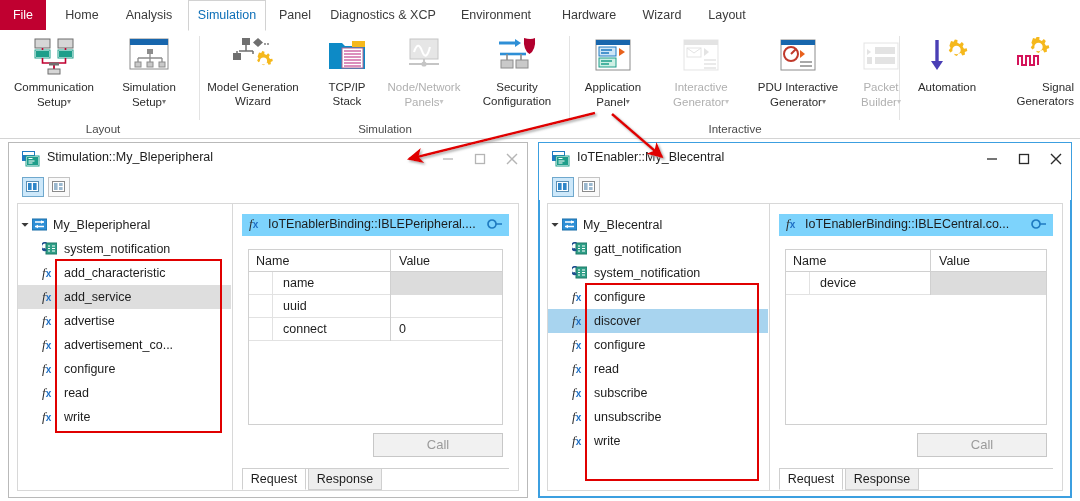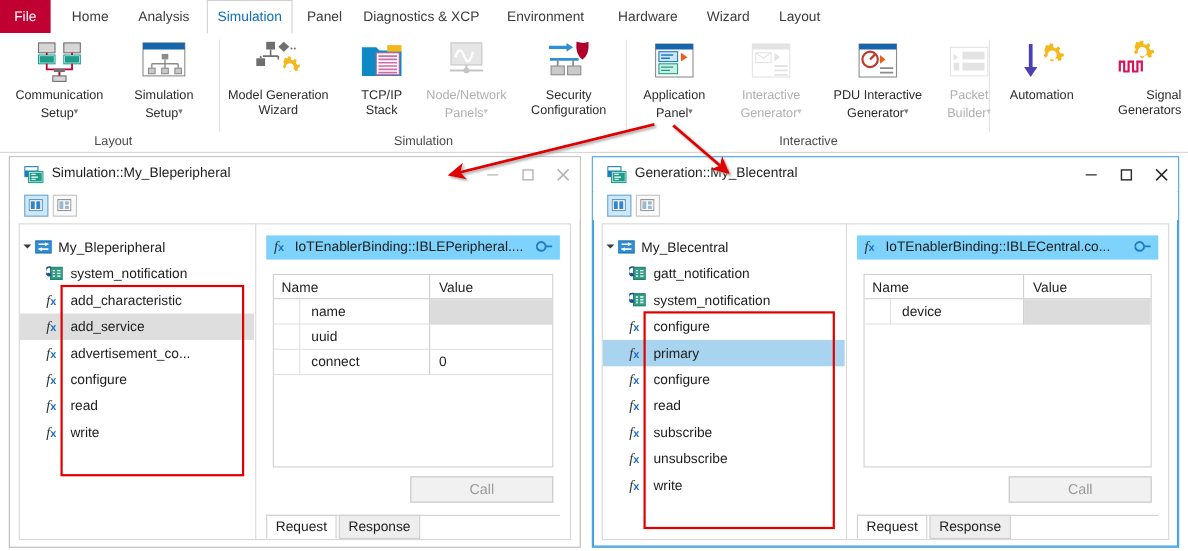--- a/index.html
+++ b/index.html
@@ -291,21 +291,21 @@
     <div class="titlebar">
       <span class="wicon">
         <svg width="18" height="16" viewBox="0 0 18 16">
           <rect x="0" y="0" width="13" height="10" fill="#1f7bc1"></rect>
           <rect x="1" y="1" width="11" height="3" fill="#fff"></rect>
           <rect x="4" y="5" width="13" height="10" fill="#fff" stroke="#1e9e8a"></rect>
           <rect x="5" y="6" width="11" height="8" fill="#1e9e8a"></rect>
           <path d="M6.5 7.5 h4 M6.5 10 h6 M6.5 12 h4" stroke="#fff" stroke-width="1"></path>
         </svg>
       </span>
-      <span class="wtitle">Simulation::My_Bleperipheral</span>
+      <span class="wtitle">Stimulation::My_Bleperipheral</span>
       <div class="wbtn" style="left:424px">
         <svg width="12" height="12">
           <path d="M1 6 h10" stroke="#b5b5b5" stroke-width="1.3"></path>
         </svg>
       </div>
       <div class="wbtn" style="left:456px">
         <svg width="12" height="12">
           <rect x="1.5" y="1.5" width="9" height="9" fill="none" stroke="#b5b5b5" stroke-width="1.3"></rect>
         </svg>
       </div>
@@ -346,20 +346,21 @@
             <path d="M6 6.7 l-3 1.8 3 1.8 z" fill="#fff"></path>
           </svg></span><span class="tlabel">My_Bleperipheral</span></div>
       <div class="trow"><span style="display:inline-block;width:22px;vertical-align:-2px;margin-left:24px"><svg width="15" height="13" viewBox="0 0 15 13">
             <rect x="4" y="1" width="11" height="11" fill="#2f9e86" stroke="#1e7a68"></rect>
             <path d="M6 4 h2 M6 6.5 h2 M6 9 h2 M10 4 h3 M10 6.5 h3 M10 9 h3" stroke="#fff" stroke-width="1.2"></path>
             <path d="M4.5 1 a3.8 3.8 0 1 0 0 7" fill="none" stroke="#1f4f8f" stroke-width="1.6"></path>
             <circle cx="2.2" cy="7.6" r="1.7" fill="#1f4f8f"></circle>
           </svg></span><span class="tlabel">system_notification</span></div>
       <div class="trow"><span class="fx" style="margin-left:24px">f<i>x</i></span><span style="display:inline-block;width:6px"></span><span class="tlabel">add_characteristic</span></div>
       <div class="trow sel-gray"><span class="fx" style="margin-left:24px">f<i>x</i></span><span style="display:inline-block;width:6px"></span><span class="tlabel">add_service</span></div>
+      <div class="trow"><span class="fx" style="margin-left:24px">f<i>x</i></span><span style="display:inline-block;width:6px"></span><span class="tlabel">advertise</span></div>
       <div class="trow"><span class="fx" style="margin-left:24px">f<i>x</i></span><span style="display:inline-block;width:6px"></span><span class="tlabel">advertisement_co...</span></div>
       <div class="trow"><span class="fx" style="margin-left:24px">f<i>x</i></span><span style="display:inline-block;width:6px"></span><span class="tlabel">configure</span></div>
       <div class="trow"><span class="fx" style="margin-left:24px">f<i>x</i></span><span style="display:inline-block;width:6px"></span><span class="tlabel">read</span></div>
       <div class="trow"><span class="fx" style="margin-left:24px">f<i>x</i></span><span style="display:inline-block;width:6px"></span><span class="tlabel">write</span></div>
     </div>
     <div class="redbox" style="left:46px;top:116px;width:167px;height:174px"></div>
     <div class="fxbar" style="left:233px;top:71px;width:267px">
       <span class="fxg fx">f<i>x</i></span>
       <span class="t">IoTEnablerBinding::IBLEPeripheral....</span>
       <span style="position:absolute;right:6px;top:4px">
@@ -401,21 +402,21 @@
     <div class="titlebar">
       <span class="wicon">
         <svg width="18" height="16" viewBox="0 0 18 16">
           <rect x="0" y="0" width="13" height="10" fill="#1f7bc1"></rect>
           <rect x="1" y="1" width="11" height="3" fill="#fff"></rect>
           <rect x="4" y="5" width="13" height="10" fill="#fff" stroke="#1e9e8a"></rect>
           <rect x="5" y="6" width="11" height="8" fill="#1e9e8a"></rect>
           <path d="M6.5 7.5 h4 M6.5 10 h6 M6.5 12 h4" stroke="#fff" stroke-width="1"></path>
         </svg>
       </span>
-      <span class="wtitle">Generation::My_Blecentral</span>
+      <span class="wtitle">IoTEnabler::My_Blecentral</span>
       <div class="wbtn" style="left:438px">
         <svg width="12" height="12">
           <path d="M1 6 h10" stroke="#2b2b2b" stroke-width="1.3"></path>
         </svg>
       </div>
       <div class="wbtn" style="left:470px">
         <svg width="12" height="12">
           <rect x="1.5" y="1.5" width="9" height="9" fill="none" stroke="#2b2b2b" stroke-width="1.3"></rect>
         </svg>
       </div>
@@ -461,21 +462,21 @@
             <path d="M4.5 1 a3.8 3.8 0 1 0 0 7" fill="none" stroke="#1f4f8f" stroke-width="1.6"></path>
             <circle cx="2.2" cy="7.6" r="1.7" fill="#1f4f8f"></circle>
           </svg></span><span class="tlabel">gatt_notification</span></div>
       <div class="trow"><span style="display:inline-block;width:22px;vertical-align:-2px;margin-left:24px"><svg width="15" height="13" viewBox="0 0 15 13">
             <rect x="4" y="1" width="11" height="11" fill="#2f9e86" stroke="#1e7a68"></rect>
             <path d="M6 4 h2 M6 6.5 h2 M6 9 h2 M10 4 h3 M10 6.5 h3 M10 9 h3" stroke="#fff" stroke-width="1.2"></path>
             <path d="M4.5 1 a3.8 3.8 0 1 0 0 7" fill="none" stroke="#1f4f8f" stroke-width="1.6"></path>
             <circle cx="2.2" cy="7.6" r="1.7" fill="#1f4f8f"></circle>
           </svg></span><span class="tlabel">system_notification</span></div>
       <div class="trow"><span class="fx" style="margin-left:24px">f<i>x</i></span><span style="display:inline-block;width:6px"></span><span class="tlabel">configure</span></div>
-      <div class="trow sel-blue"><span class="fx" style="margin-left:24px">f<i>x</i></span><span style="display:inline-block;width:6px"></span><span class="tlabel">primary</span></div>
+      <div class="trow sel-blue"><span class="fx" style="margin-left:24px">f<i>x</i></span><span style="display:inline-block;width:6px"></span><span class="tlabel">discover</span></div>
       <div class="trow"><span class="fx" style="margin-left:24px">f<i>x</i></span><span style="display:inline-block;width:6px"></span><span class="tlabel">configure</span></div>
       <div class="trow"><span class="fx" style="margin-left:24px">f<i>x</i></span><span style="display:inline-block;width:6px"></span><span class="tlabel">read</span></div>
       <div class="trow"><span class="fx" style="margin-left:24px">f<i>x</i></span><span style="display:inline-block;width:6px"></span><span class="tlabel">subscribe</span></div>
       <div class="trow"><span class="fx" style="margin-left:24px">f<i>x</i></span><span style="display:inline-block;width:6px"></span><span class="tlabel">unsubscribe</span></div>
       <div class="trow"><span class="fx" style="margin-left:24px">f<i>x</i></span><span style="display:inline-block;width:6px"></span><span class="tlabel">write</span></div>
     </div>
     <div class="redbox" style="left:46px;top:140px;width:174px;height:198px"></div>
     <div class="fxbar" style="left:240px;top:71px;width:274px">
       <span class="fxg fx">f<i>x</i></span>
       <span class="t">IoTEnablerBinding::IBLECentral.co...</span>

